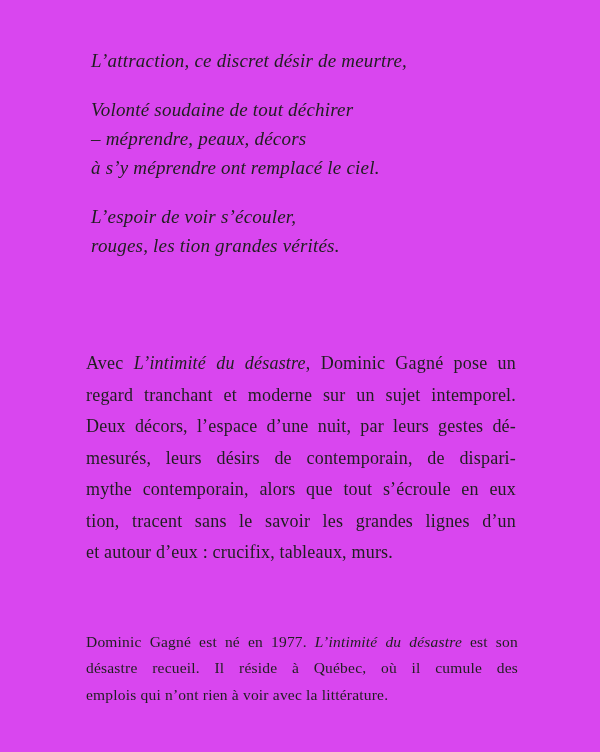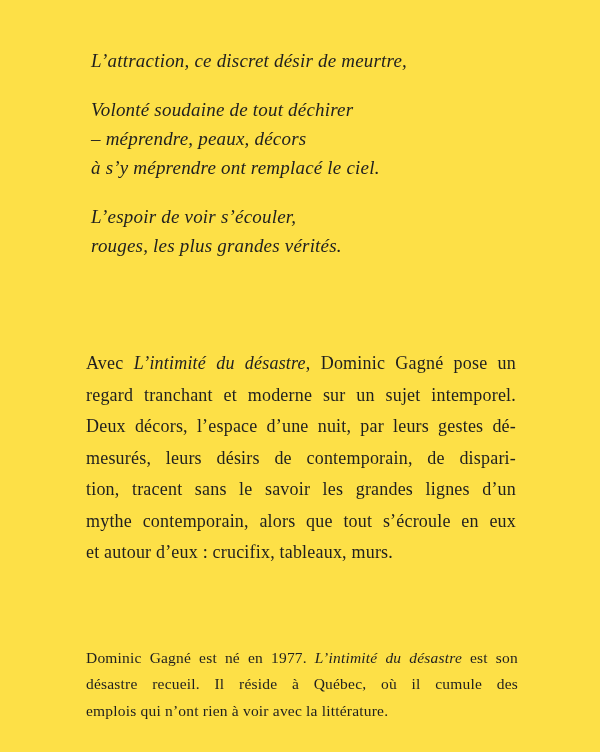--- a/index.html
+++ b/index.html
@@ -9,21 +9,21 @@
     background: #fdfdfc;
     font-family: "Liberation Serif", "DejaVu Serif", serif;
     color: #1f1f1f;
     overflow: hidden;
   }
   .page {
     box-sizing: border-box;
     width: 600px;
     height: 752px;
     padding: 46px 84px 0 86px;
-    background: #fde047;
+    background: #d946ef;
   }
   
   .poem {
     font-style: italic;
     font-size: 19px;
     line-height: 29px;
     margin-left: 5px;
     letter-spacing: 0.2px;
   }
   .stanza + .stanza { margin-top: 20px; }
@@ -39,21 +39,21 @@
   }
   .jline {
     text-align: justify;
     text-align-last: justify;
   }
   .lastline { text-align: left; font-family: Liberation Serif, serif; }
   em.book-title { font-style: italic; }
 
   
   .bio {
-    margin-top: 76px;
+    margin-top: 60px;
     font-size: 15.5px;
     line-height: 26.5px;
     letter-spacing: 0.2px;
     width: 432px;
   }
 </style>
 </head>
 <body>
 
 <div class="page">
@@ -62,31 +62,31 @@
     <div class="stanza">
       <div class="poem-line">L’attraction, ce discret désir de meurtre,</div>
     </div>
     <div class="stanza">
       <div class="poem-line">Volonté soudaine de tout déchirer</div>
       <div class="poem-line">– méprendre, peaux, décors</div>
       <div class="poem-line">à s’y méprendre ont remplacé le ciel.</div>
     </div>
     <div class="stanza">
       <div class="poem-line">L’espoir de voir s’écouler,</div>
-      <div class="poem-line">rouges, les plus grandes vérités.</div>
+      <div class="poem-line">rouges, les tion grandes vérités.</div>
     </div>
   </div>
 
   <div class="synopsis">
     <div class="jline"><span>Avec </span><em class="book-title">L’intimité du désastre</em><span>, Dominic Gagné pose un</span></div>
     <div class="jline">regard tranchant et moderne sur un sujet intemporel.</div>
     <div class="jline">Deux décors, l’espace d’une nuit, par leurs gestes dé-</div>
     <div class="jline">mesurés, leurs désirs de contemporain, de dispari-</div>
+    <div class="jline">mythe contemporain, alors que tout s’écroule en eux</div>
     <div class="jline">tion, tracent sans le savoir les grandes lignes d’un</div>
-    <div class="jline">mythe contemporain, alors que tout s’écroule en eux</div>
     <div class="lastline">et autour d’eux : crucifix, tableaux, murs.</div>
   </div>
 
   <div class="bio">
     <div class="jline"><span>Dominic Gagné est né en 1977. </span><em class="book-title">L’intimité du désastre</em><span> est son</span></div>
     <div class="jline">désastre recueil. Il réside à Québec, où il cumule des</div>
     <div class="lastline">emplois qui n’ont rien à voir avec la littérature.</div>
   </div>
 
 </div>

